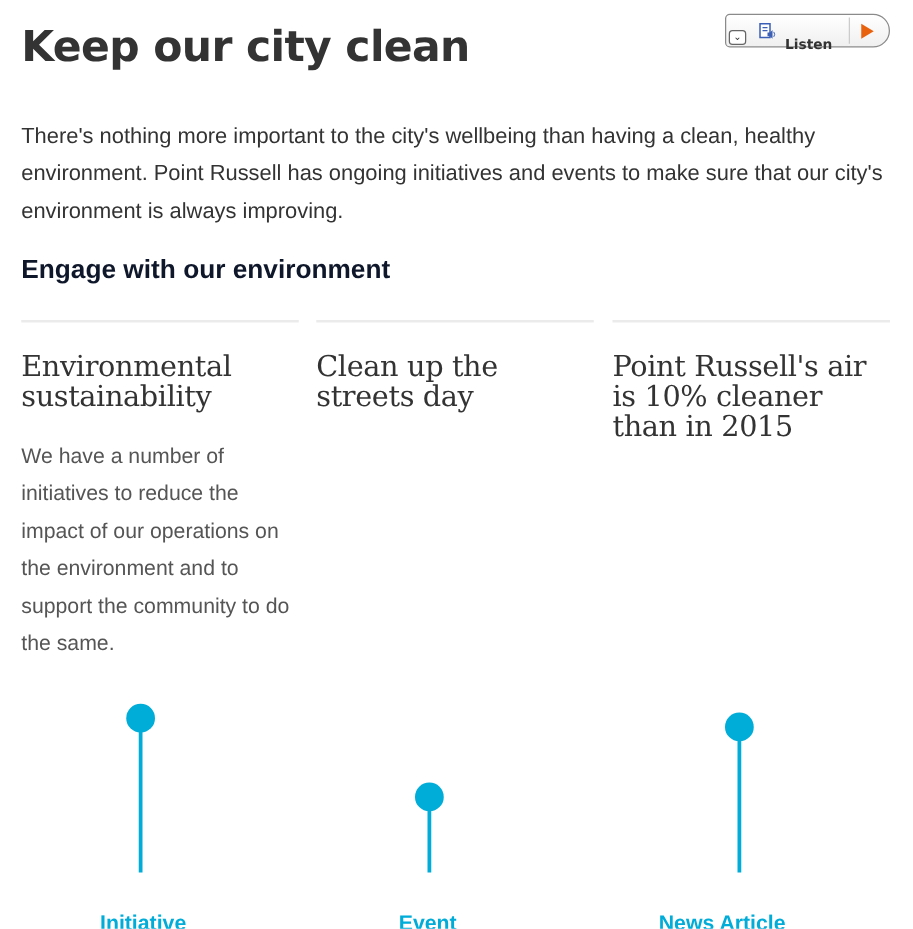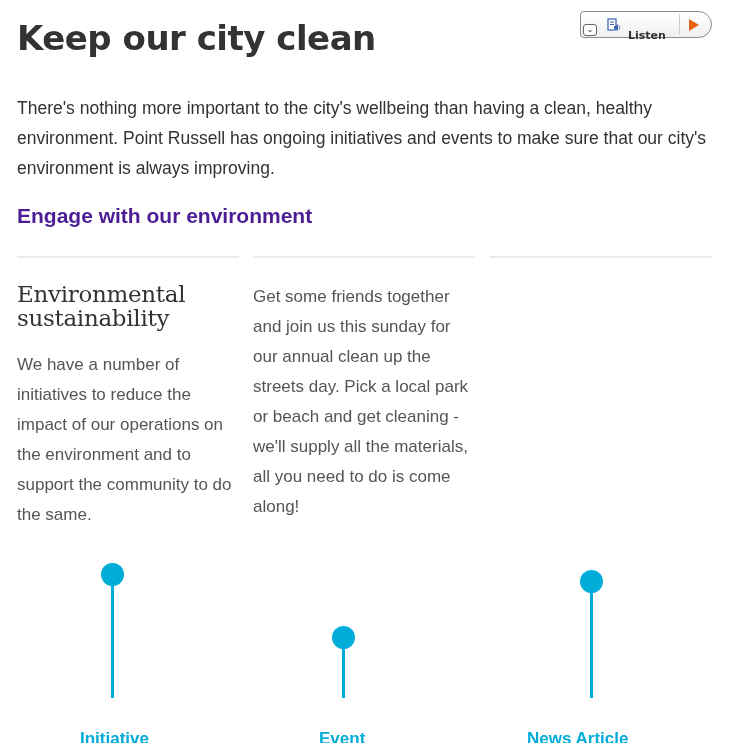--- a/index.html
+++ b/index.html
@@ -36,21 +36,21 @@
     border-left: 10px solid #e8620e; border-top: 6px solid transparent; border-bottom: 6px solid transparent;
   }
 
   .intro {
     position: absolute; left: 17px; top: 93px; width: 700px;
     font-family: "Liberation Sans", sans-serif; font-size: 17.5px; line-height: 30px; color: #333333;
   }
 
   .section-heading {
     position: absolute; left: 17px; top: 204px;
-    font-family: "Liberation Sans", sans-serif; font-weight: bold; font-size: 21px; color: #4c1d95;
+    font-family: "Liberation Sans", sans-serif; font-weight: bold; font-size: 21px; color: #0f172a;
   }
 
   .card { position: absolute; top: 256px; width: 222px; }
   .card .rule { height: 2px; background: #ebebeb; margin-bottom: 24px; }
   .card h3 {
     font-family: "DejaVu Serif", serif; font-weight: normal; font-size: 23px; line-height: 24px;
     color: #333333; margin-bottom: 20px; letter-spacing: -0.3px;
   }
   .card p {
     font-family: "Liberation Sans", sans-serif; font-weight: normal; font-size: 17px; line-height: 30px;
@@ -92,25 +92,26 @@
 <h2 class="section-heading">Engage with our environment</h2>
 
 <div class="card" id="card1">
   <div class="rule"></div>
   <h3>Environmental sustainability</h3>
   <p>We have a number of initiatives to reduce the impact of our operations on the environment and to support the community to do the same.</p>
 </div>
 
 <div class="card" id="card2">
   <div class="rule"></div>
-  <p>Get some friends together and join us this sunday for our annual clean up the streets day. Pick a local park or beach and get cleaning - we'll supply all the materials, all you need to do is come along!</p>
+  <h3>Clean up the streets day</h3>
 </div>
 
 <div class="card" id="card3">
   <div class="rule"></div>
+  <h3>Point Russell's air is 10% cleaner than in 2015</h3>
 </div>
 
 <div class="callout">
   <div class="dot" style="left:101px; top:563px;"></div>
   <div class="stem" style="left:111px; top:580px; height:118px;"></div>
   <div class="tag" style="left:80px; top:711px;">Initiative</div>
 </div>
 
 <div class="callout">
   <div class="dot" style="left:332px; top:626px;"></div>

